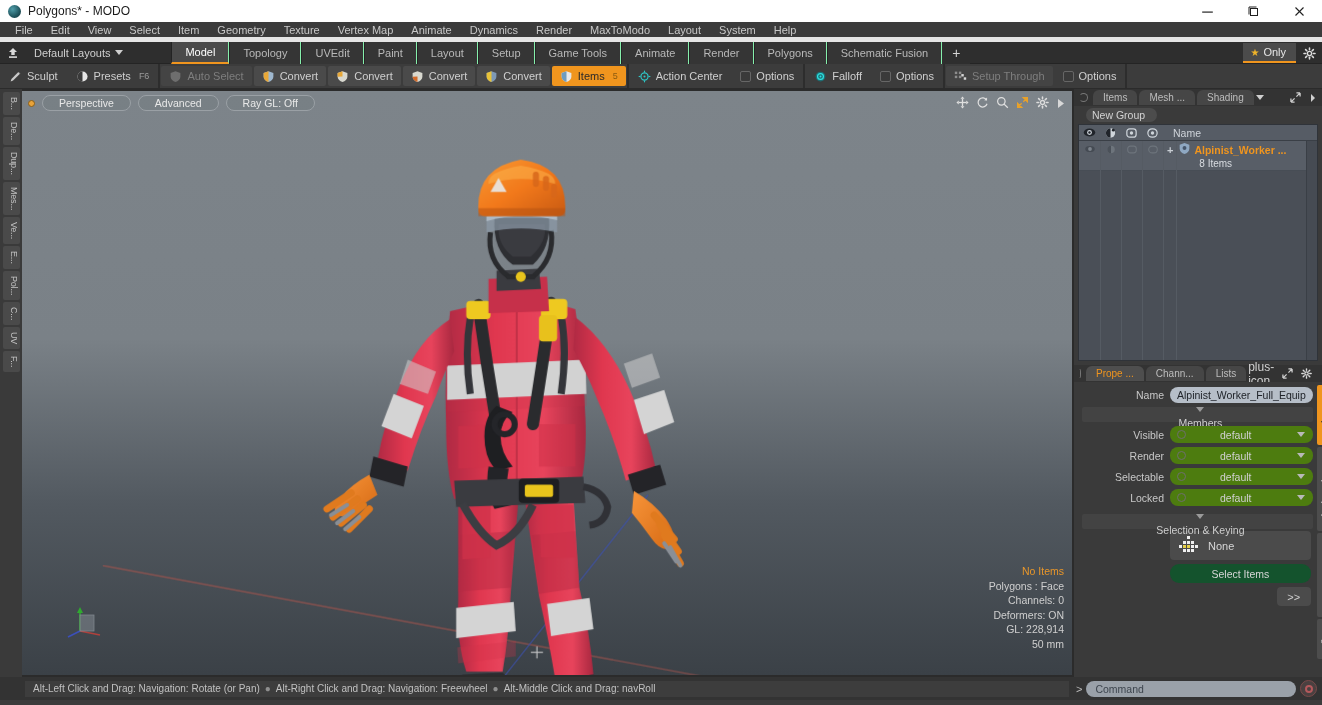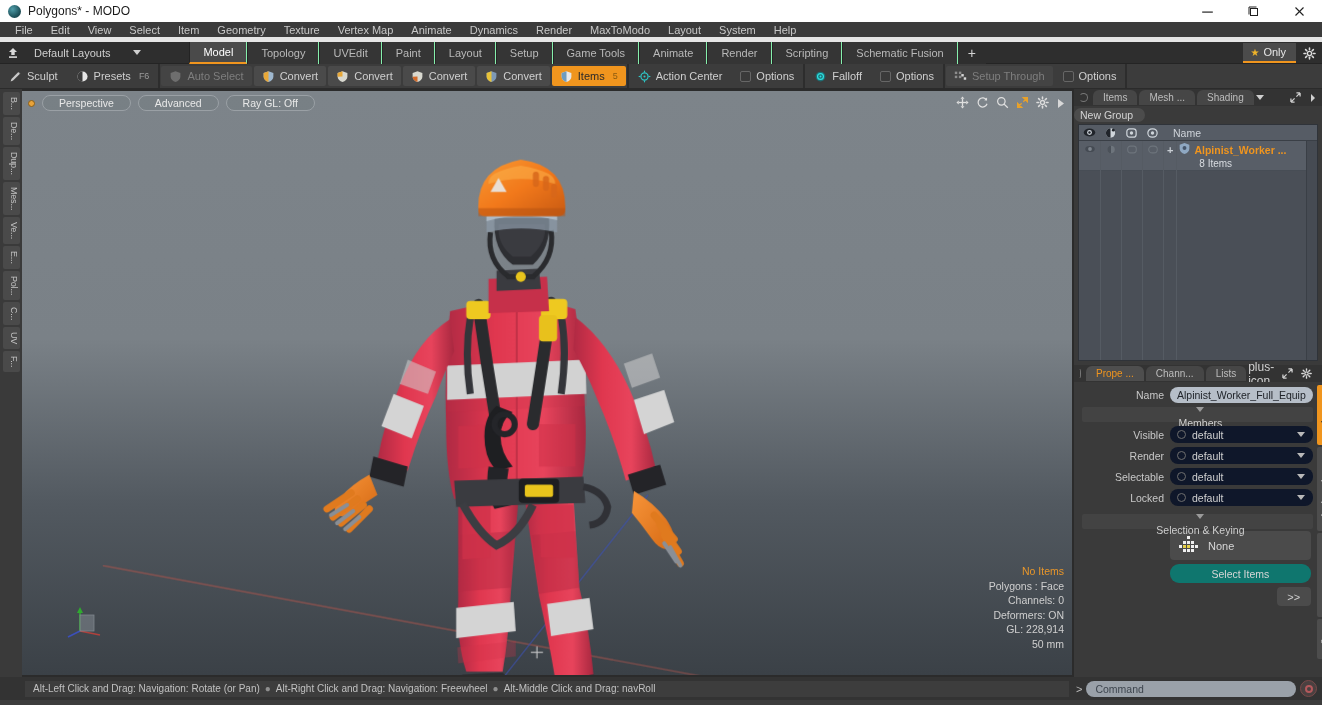--- a/index.html
+++ b/index.html
@@ -38,21 +38,21 @@
   .menu-item {
     font-size: 11px; color: #c8c8c8; padding: 2px 9px; white-space: nowrap;
   }
 
   
   .layoutbar {
     height: 22px; background: #2e2e2e; display: flex; align-items: center;
     position: relative; border-bottom: 1px solid #242424;
   }
   .home-ico { width: 26px; display: flex; align-items: center; justify-content: center; }
-  .layout-sel { font-size: 11px; color: #cfcfcf; padding: 0 8px; display: flex; align-items: center; gap: 23px; }
+  .layout-sel { font-size: 11px; color: #cfcfcf; padding: 0 8px; display: flex; align-items: center; gap: 5px; }
   .caretd { width: 0; height: 0; border-left: 4px solid transparent; border-right: 4px solid transparent; border-top: 5px solid #cfcfcf; }
   .lay-tabs { display: flex; align-items: stretch; height: 22px; margin-left: 40px; }
   .lay-tab {
     font-size: 11px; color: #b9b9b9; padding: 0 13px; display: flex; align-items: center;
     border-left: 1px solid #232323; border-right: 1px solid #86efac; background: #353535;
     white-space: nowrap;
   }
   .lay-tab.active { color: #ffffff; background: #4a4a4a; border-bottom: 2px solid #f0951e; }
   .lay-tab.plus { font-size: 14px; color: #d5d5d5; padding: 0 10px; background: #2e2e2e; border: none; }
   .lay-right { position: absolute; right: 0; top: 0; height: 22px; display: flex; align-items: center; }
@@ -125,21 +125,21 @@
     padding: 0 2px; position: relative;
   }
   .tabstrip .dotl { width: 9px; height: 9px; border-radius: 50%; border: 1px solid #777; border-left-color: transparent; margin: 0 3px; }
   .ptab {
     font-size: 10px; color: #bdbdbd; background: #464646; padding: 2px 10px;
     border-radius: 6px 6px 0 0; white-space: nowrap;
   }
   .ptab.active { color: #f0951e; background: #4e4e4e; }
   .ts-right { margin-left: auto; display: flex; align-items: center; gap: 8px; padding-right: 3px; }
 
-  .newgroup-row { height: 18px; background: #3a3a3a; display: flex; align-items: center; padding: 0 0; }
+  .newgroup-row { height: 18px; background: #3a3a3a; display: flex; align-items: center; padding: 0 12px; }
   .newgroup-btn {
     font-size: 10.5px; color: #d3d3d3; background: #4c4c4c; border-radius: 8px;
     padding: 1px 12px 1px 6px;
   }
 
   .itemlist { background: #4a4f57; margin: 0 4px; border: 1px solid #2f3339; flex: none; height: 237px; position: relative; }
   .il-head { height: 16px; background: #565c65; display: flex; align-items: center; border-bottom: 1px solid #3a3f46; }
   .il-col { width: 21px; display: flex; align-items: center; justify-content: center; }
   .il-name { font-size: 10.5px; color: #cfd4da; padding-left: 10px; }
   .il-row { height: 30px; display: flex; align-items: flex-start; background: #585e67; border-bottom: 1px solid #474d55; position: relative; }
@@ -156,36 +156,36 @@
 
   .props { flex: 1; background: #3a3a3a; position: relative; display: flex; }
   .props-inner { flex: 1; padding-top: 2px; }
   .prow { display: flex; align-items: center; height: 21px; padding-right: 4px; }
   .plabel { font-size: 10.5px; color: #c8c8c8; text-align: right; width: 96px; padding-right: 6px; }
   .pfield {
     flex: 1; height: 16px; background: #b6bec8; border-radius: 8px; font-size: 10.5px;
     color: #20242a; display: flex; align-items: center; padding: 0 7px; overflow: hidden; white-space: nowrap;
   }
   .pdd {
-    flex: 1; height: 17px; background: #0f172a; border-radius: 8px; font-size: 10.5px;
-    color: #d0d0d0; display: flex; align-items: center; padding: 0 7px; position: relative;
+    flex: 1; height: 17px; background: #4d7c0f; border-radius: 8px; font-size: 10.5px;
+    color: #d0d0d0; display: flex; align-items: center; padding: 0 7px; position: relative; gap: 28px;
   }
   .pdd .radio { width: 9px; height: 9px; border-radius: 50%; border: 1px solid #6e6e6e; margin-right: 6px; flex: none; }
   .pdd .cd { position: absolute; right: 8px; width: 0; height: 0; border-left: 4px solid transparent; border-right: 4px solid transparent; border-top: 5px solid #b9b9b9; }
   .sect {
     height: 15px; background: #434343; display: flex; align-items: center; gap: 5px;
     font-size: 10.5px; color: #cfcfcf; padding-left: 6px; margin: 2px 4px 2px 8px; border-radius: 2px; flex-direction: column;
   }
   .tri { width: 0; height: 0; border-left: 4px solid transparent; border-right: 4px solid transparent; border-top: 5px solid #9a9a9a; }
   .nonebtn {
     margin-left: 96px; margin-right: 6px; height: 29px; background: #4b4b4b; border-radius: 4px;
     display: flex; align-items: center; gap: 8px; padding-left: 8px; font-size: 11px; color: #d6d6d6;
   }
   .selbtn {
-    margin-left: 96px; margin-right: 6px; height: 19px; background: #0f766e; border-radius: 9px;
+    margin-left: 96px; margin-right: 6px; height: 19px; background: #14532d; border-radius: 9px;
     display: flex; align-items: center; justify-content: center; font-size: 10.5px; color: #d6d6d6;
     margin-top: 4px;
   }
   .ggbtn {
     margin-left: auto; margin-right: 6px; margin-top: 4px; width: 34px; height: 19px; background: #4b4b4b;
     border-radius: 4px; display: flex; align-items: center; justify-content: center;
     font-size: 11px; color: #cfcfcf;
   }
   .ggrow { display: flex; }
 
@@ -278,21 +278,21 @@
     <div class="lay-tabs">
       <div class="lay-tab active">Model</div>
       <div class="lay-tab">Topology</div>
       <div class="lay-tab">UVEdit</div>
       <div class="lay-tab">Paint</div>
       <div class="lay-tab">Layout</div>
       <div class="lay-tab">Setup</div>
       <div class="lay-tab">Game Tools</div>
       <div class="lay-tab">Animate</div>
       <div class="lay-tab">Render</div>
-      <div class="lay-tab">Scripting</div>
+      <div class="lay-tab">Polygons</div>
       <div class="lay-tab">Schematic Fusion</div>
       <div class="lay-tab plus">+</div>
     </div>
     <div class="lay-right">
       <div class="only-btn">
         <span class="star">★</span>
         <span>Only</span>
       </div>
       <div class="gear-lay">
         <svg width="13" height="13" viewBox="0 0 16 16">

